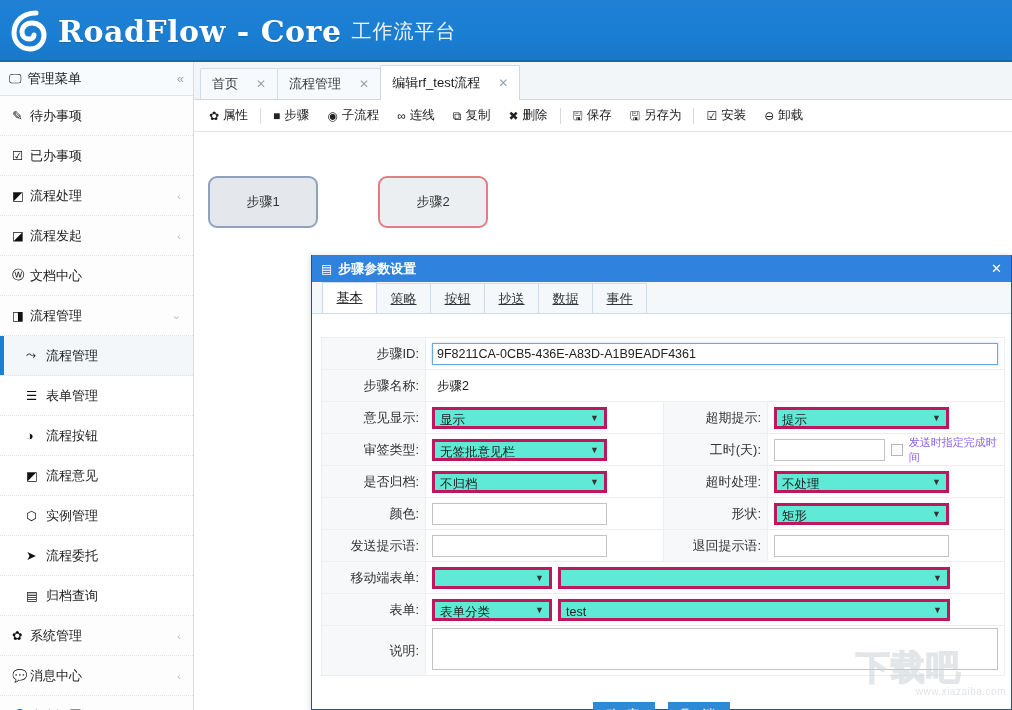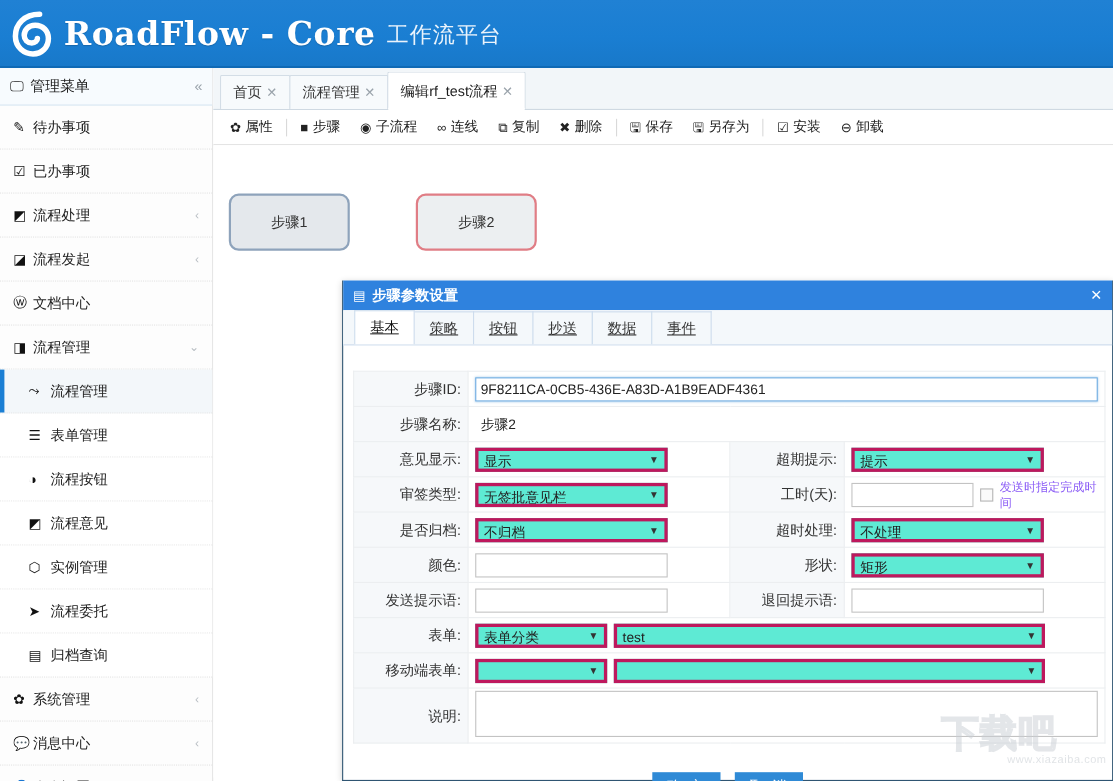--- a/index.html
+++ b/index.html
@@ -67,21 +67,21 @@
     content:""; position:absolute; left:0; top:0; width:4px; height:100%; background:#1b7fd4;
   }
   
   #main { position:absolute; left:194px; top:62px; width:818px; height:648px; background:#fff; }
   .tabbar {
     height:38px; background:#f2f6f9; border-bottom:1px solid #cfd9e2;
     display:flex; align-items:flex-end; padding-left:6px;
   }
   .tab {
     height:31px; padding:0 11px; margin-right:-1px;
-    display:flex; align-items:center; gap:4px;
+    display:flex; align-items:center; gap:18px;
     background:#f7fafc; border:1px solid #d3dde6; border-bottom:none;
     font-size:13px; color:#3a3a3a; cursor:pointer; border-radius:2px 2px 0 0;
   }
   .tab .tb-close { color:#9aa3ab; font-size:12px; }
   .tab.active {
     background:#fff; height:34px; border-color:#cfd9e2; color:#1c1c1c;
     position:relative; z-index:2;align-items:center;
   }
   .tab.active:after{
     content:""; position:absolute; left:0; bottom:-1px; width:100%; height:2px; background:#fff;
@@ -479,53 +479,53 @@
           </td>
         </tr>
         <tr>
           <td class="lbl">发送提示语:</td>
           <td class="fld">
             <div class="inp w175"></div>
           </td>
           <td class="lbl">退回提示语:</td>
           <td class="fld">
             <div class="inp w175"></div>
+          </td>
+        </tr>
+        <tr>
+          <td class="lbl">移动端表单:</td>
+          <td class="fld" colspan="3">
+            <div class="inline2">
+              <div class="sel" style="width:120px">
+                <span></span>
+                <span class="caret">▼</span>
+              </div>
+              <div class="sel" style="width:392px">
+                <span></span>
+                <span class="caret">▼</span>
+              </div>
+            </div>
           </td>
         </tr>
         <tr>
           <td class="lbl">表单:</td>
           <td class="fld" colspan="3">
             <div class="inline2">
               <div class="sel" style="width:120px">
                 <span>表单分类</span>
                 <span class="caret">▼</span>
               </div>
               <div class="sel" style="width:392px">
                 <span>test</span>
                 <span class="caret">▼</span>
               </div>
             </div>
           </td>
         </tr>
         <tr>
-          <td class="lbl">移动端表单:</td>
-          <td class="fld" colspan="3">
-            <div class="inline2">
-              <div class="sel" style="width:120px">
-                <span></span>
-                <span class="caret">▼</span>
-              </div>
-              <div class="sel" style="width:392px">
-                <span></span>
-                <span class="caret">▼</span>
-              </div>
-            </div>
-          </td>
-        </tr>
-        <tr>
           <td class="lbl">说明:</td>
           <td class="fld" colspan="3" style="height:50px">
             <textarea class="txtarea" value="" style=""></textarea>
           </td>
         </tr>
       </tbody>
     </table>
 
     <div class="dlg-footer">
       <button class="btn">确 定</button>

